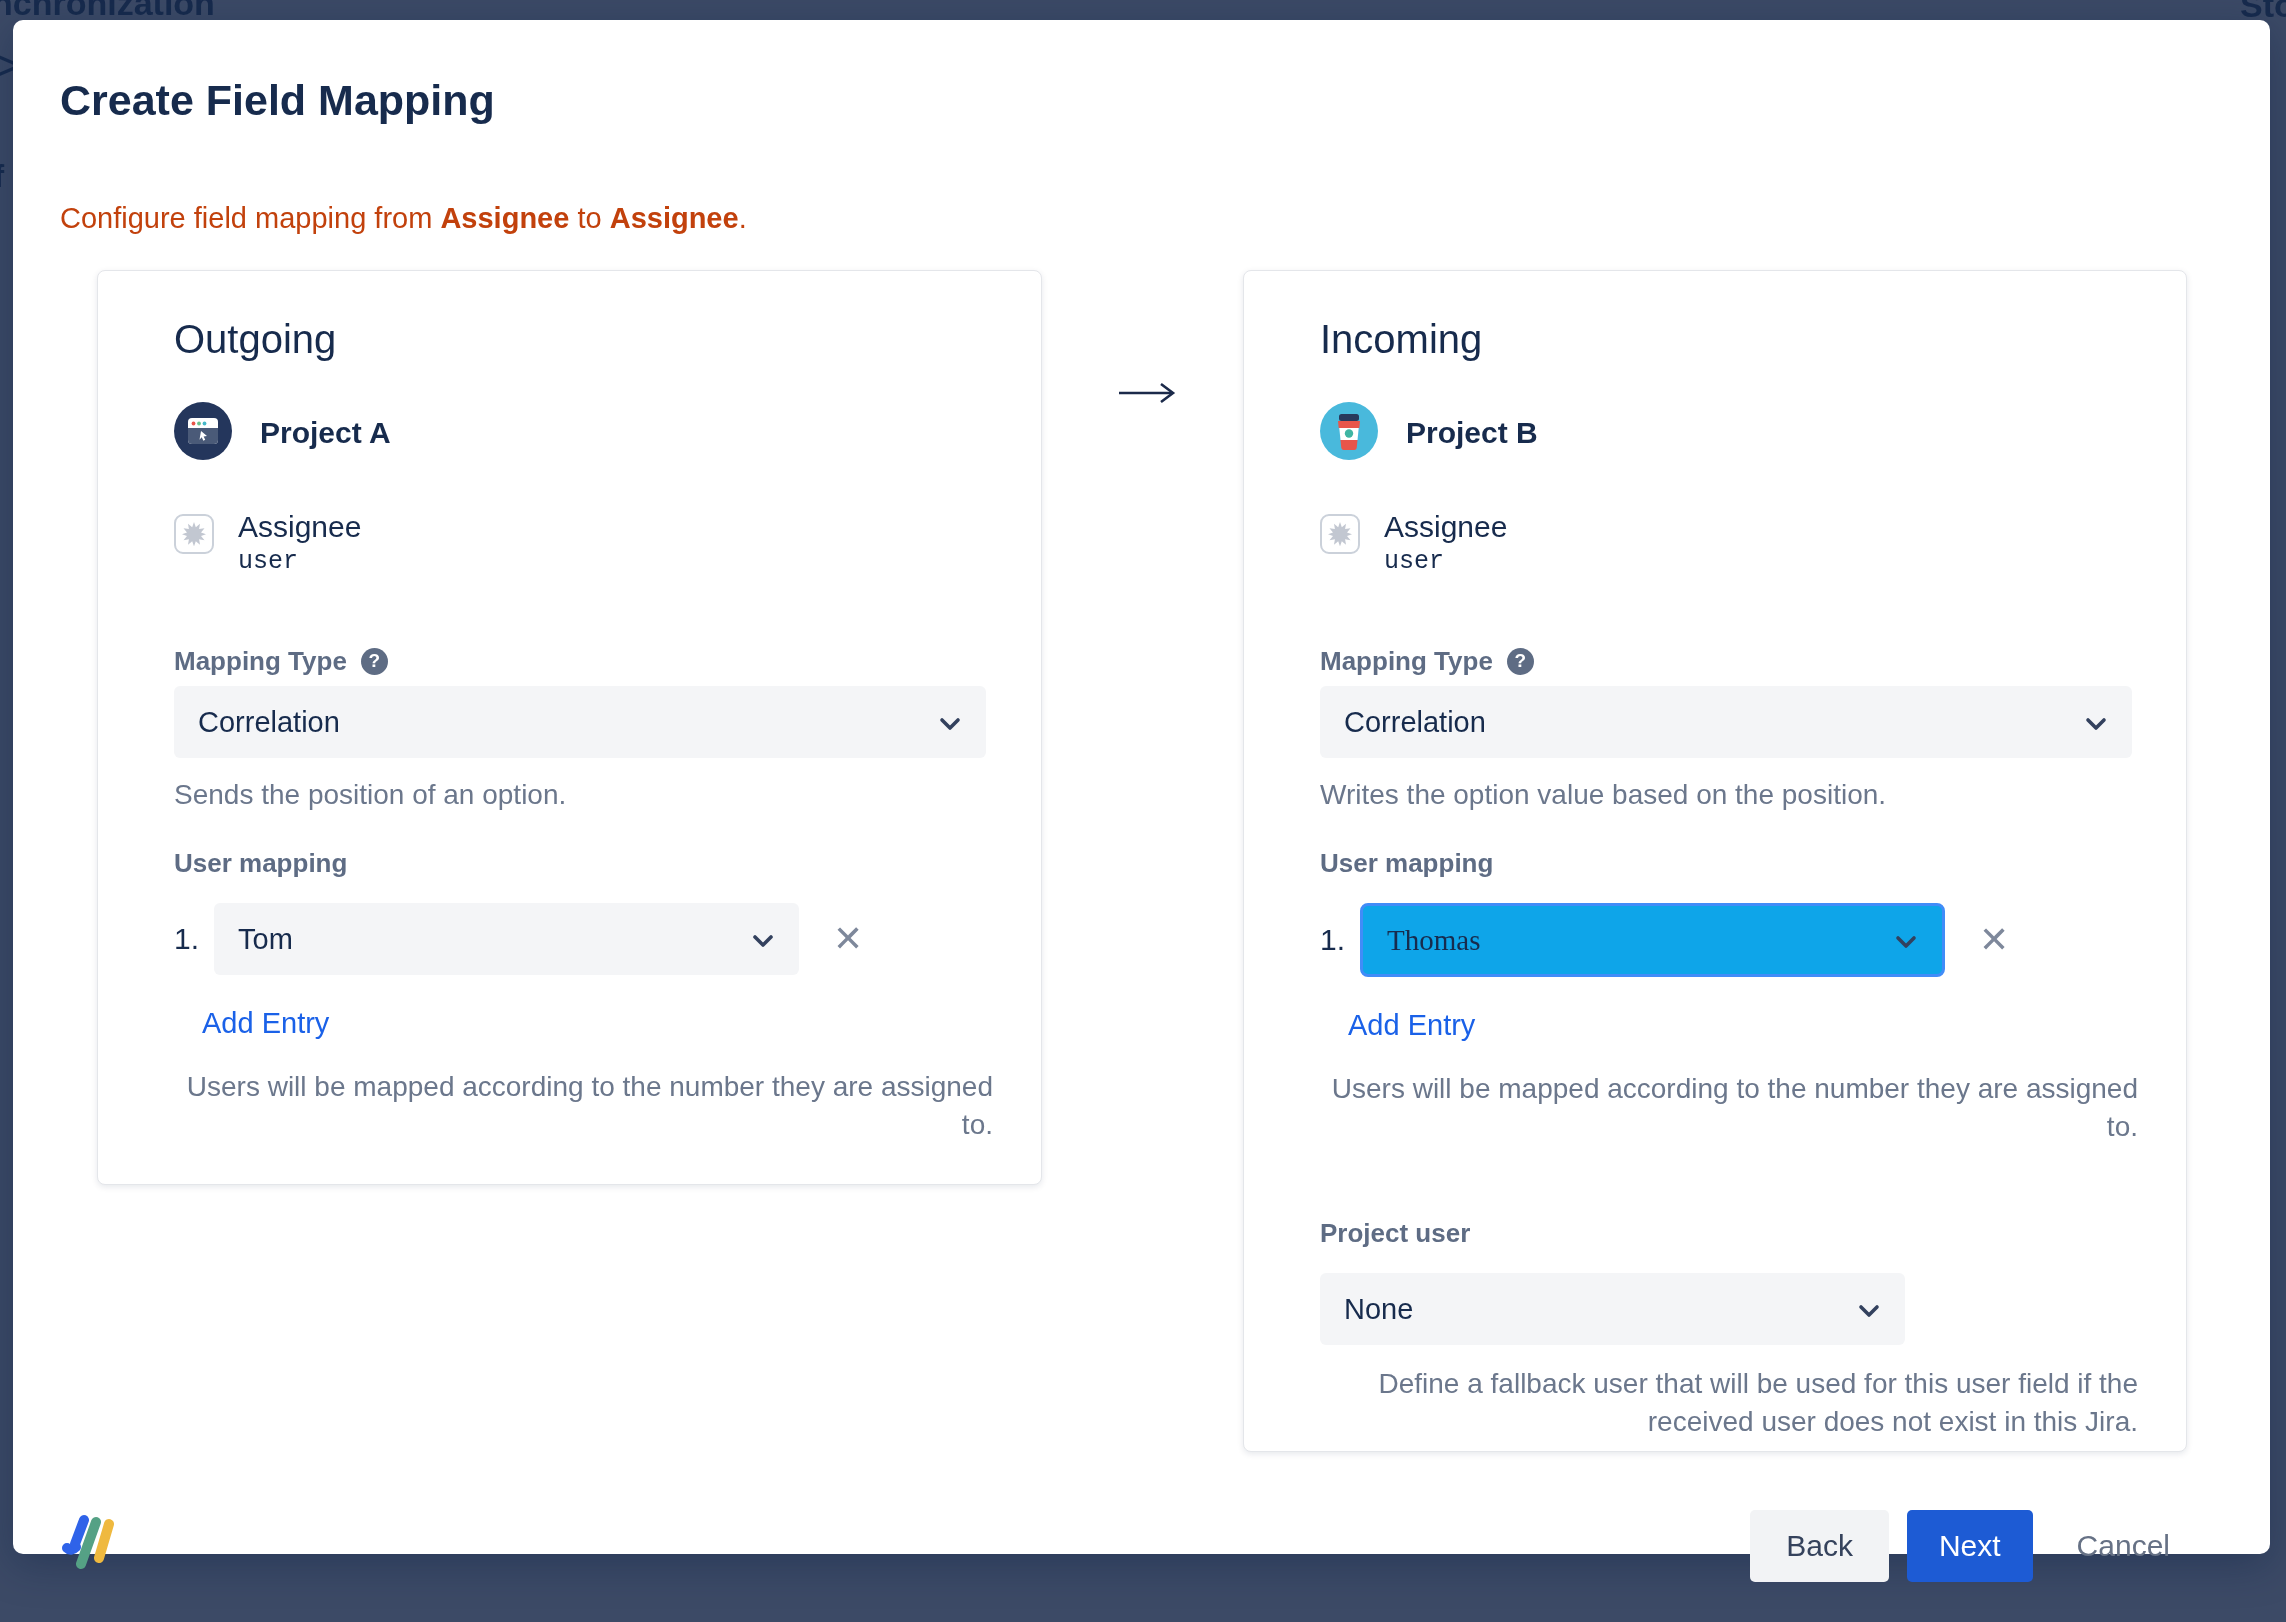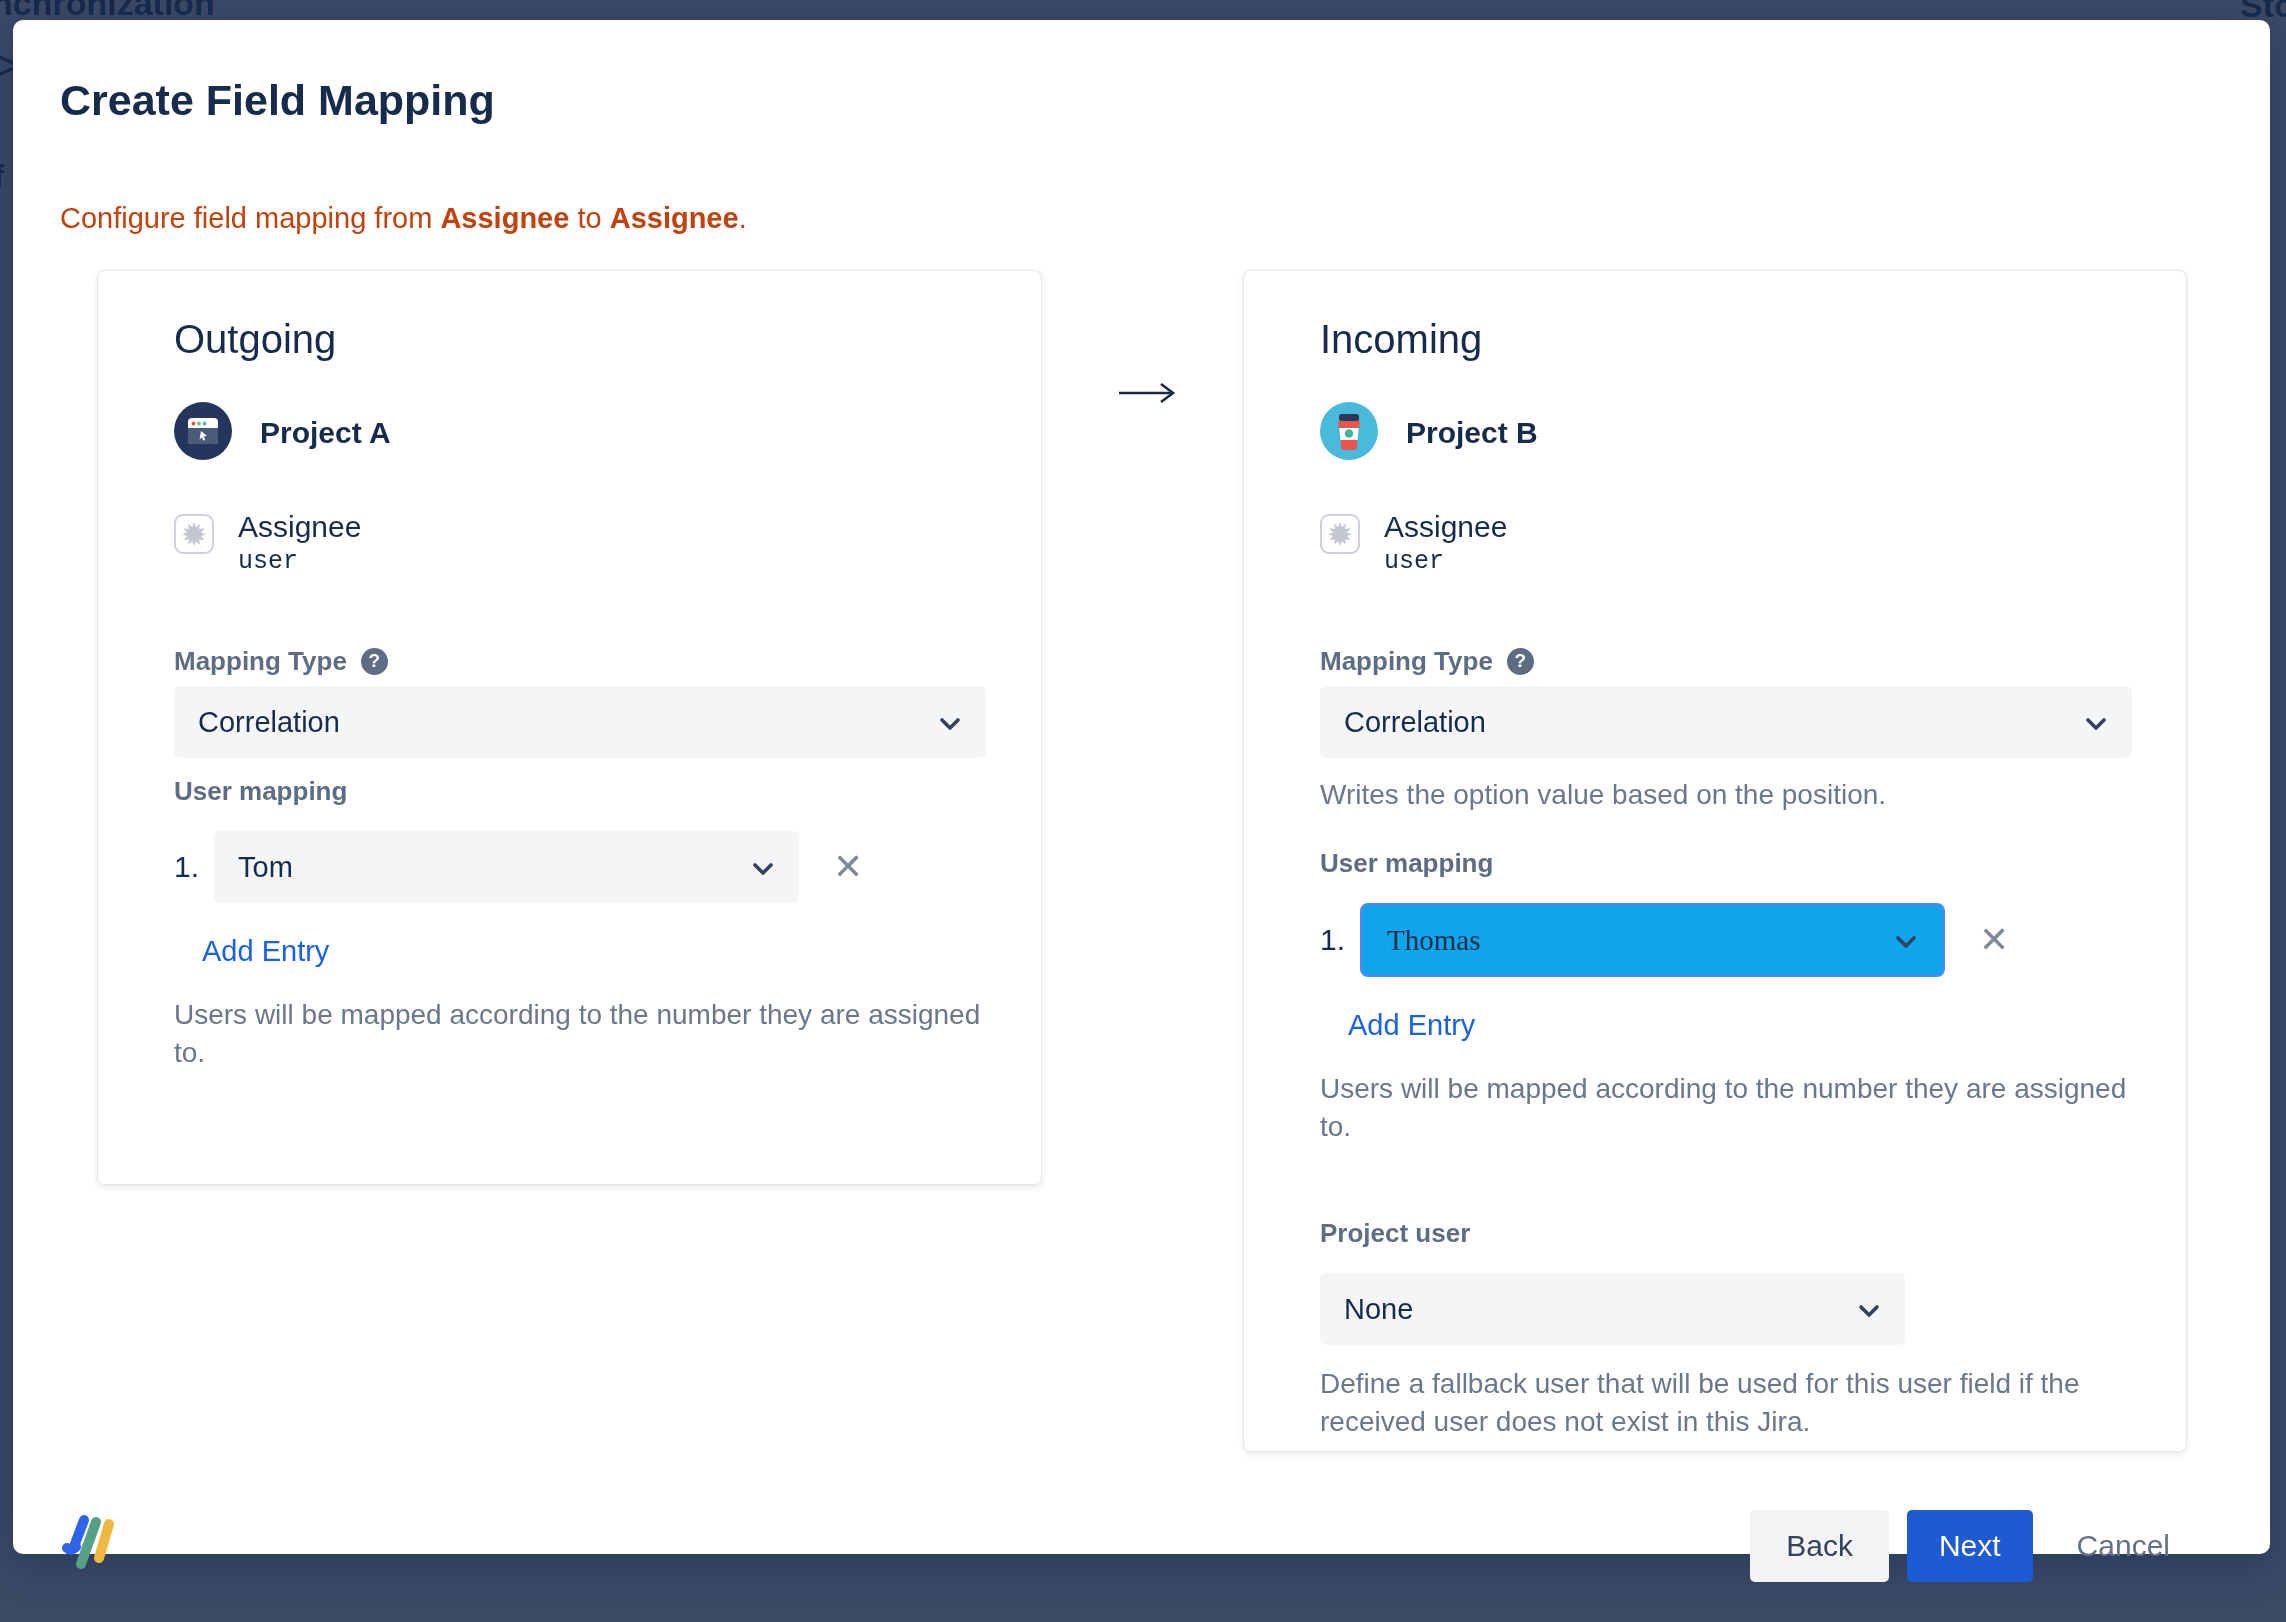--- a/index.html
+++ b/index.html
@@ -84,21 +84,21 @@
   .remove-x {
     margin-left:34px; font-size:36px; color:#7E889B; font-weight:400;
     background:none; border:none; cursor:pointer; line-height:1;
     font-family:"Liberation Sans", sans-serif;
   }
   .add-entry {
     display:inline-block; margin:0 0 28px 28px;
     font-size:29px; color:#1A61E8; background:none; border:none; cursor:pointer;
     font-family:"Liberation Sans", sans-serif;
   }
-  .desc-wrap { max-width:830px; margin-bottom:0; }
+  .desc-wrap { max-width:830px; margin-bottom:0;text-align:right; }
 
   .fallback-label { margin-top:72px; margin-bottom:24px; }
   .select-fallback { width:585px; margin-bottom:20px; }
 
   
   .flow-arrow { position:absolute; left:1102px; top:358px; }
 
   
   .logo { position:absolute; left:46px; top:1488px; width:60px; height:64px; }
   .footer-actions {
@@ -169,20 +169,21 @@
 
     <div class="select select-full">
       <span>Correlation</span>
       <span class="chev">
         <svg width="24" height="16" viewBox="0 0 24 16">
             <polyline points="4,4 12,12 20,4" fill="none" stroke="#33415E" stroke-width="3.6" stroke-linecap="round" stroke-linejoin="round"></polyline>
           </svg>
       </span>
     </div>
 
+    <div class="desc">Sends the position of an option.</div>
 
     <div class="section-label um-label">User mapping</div>
 
     <div class="entry-row">
       <span class="entry-index">1.</span>
       <div class="select entry-select">
         <span>Tom</span>
         <span class="chev">
           <svg width="24" height="16" viewBox="0 0 24 16">
               <polyline points="4,4 12,12 20,4" fill="none" stroke="#33415E" stroke-width="3.6" stroke-linecap="round" stroke-linejoin="round"></polyline>

